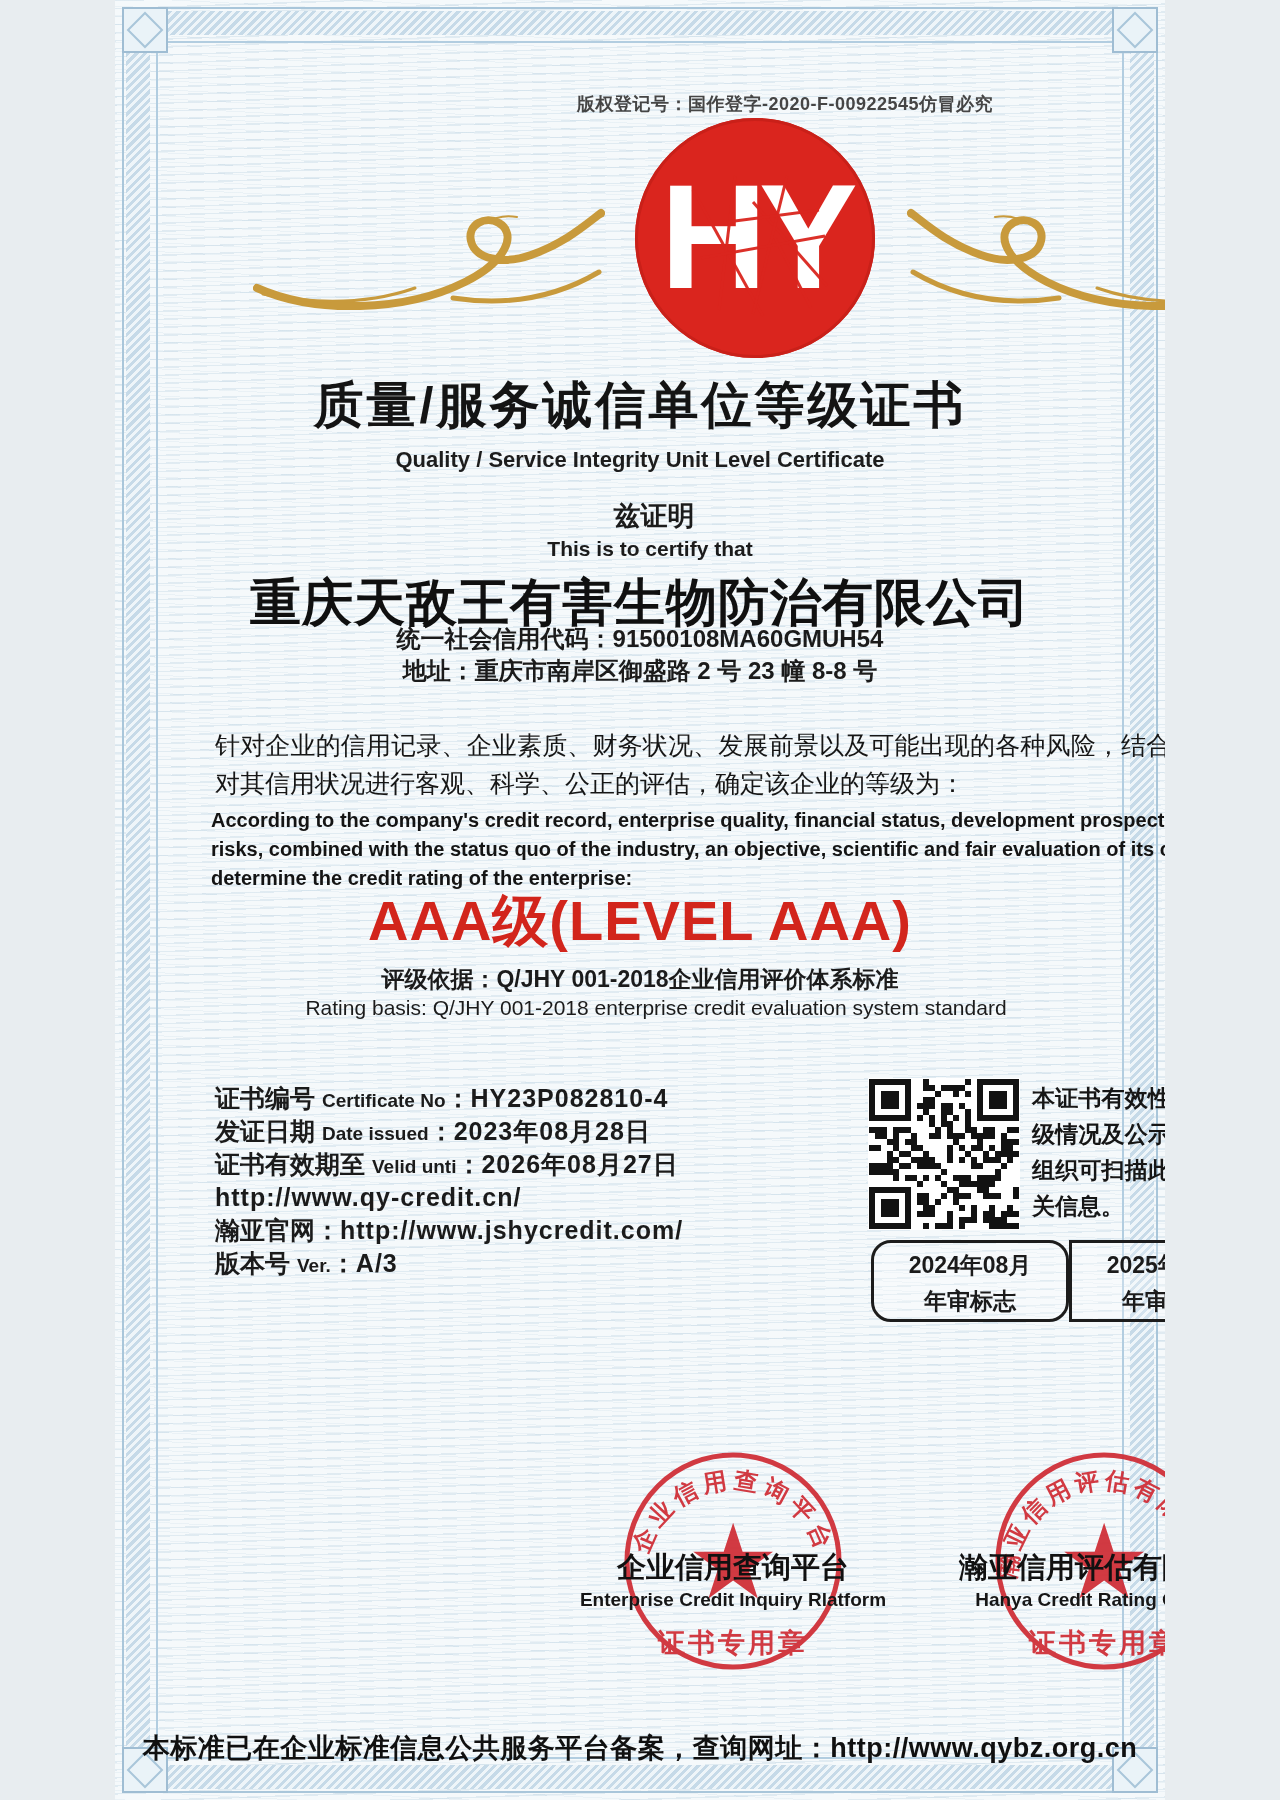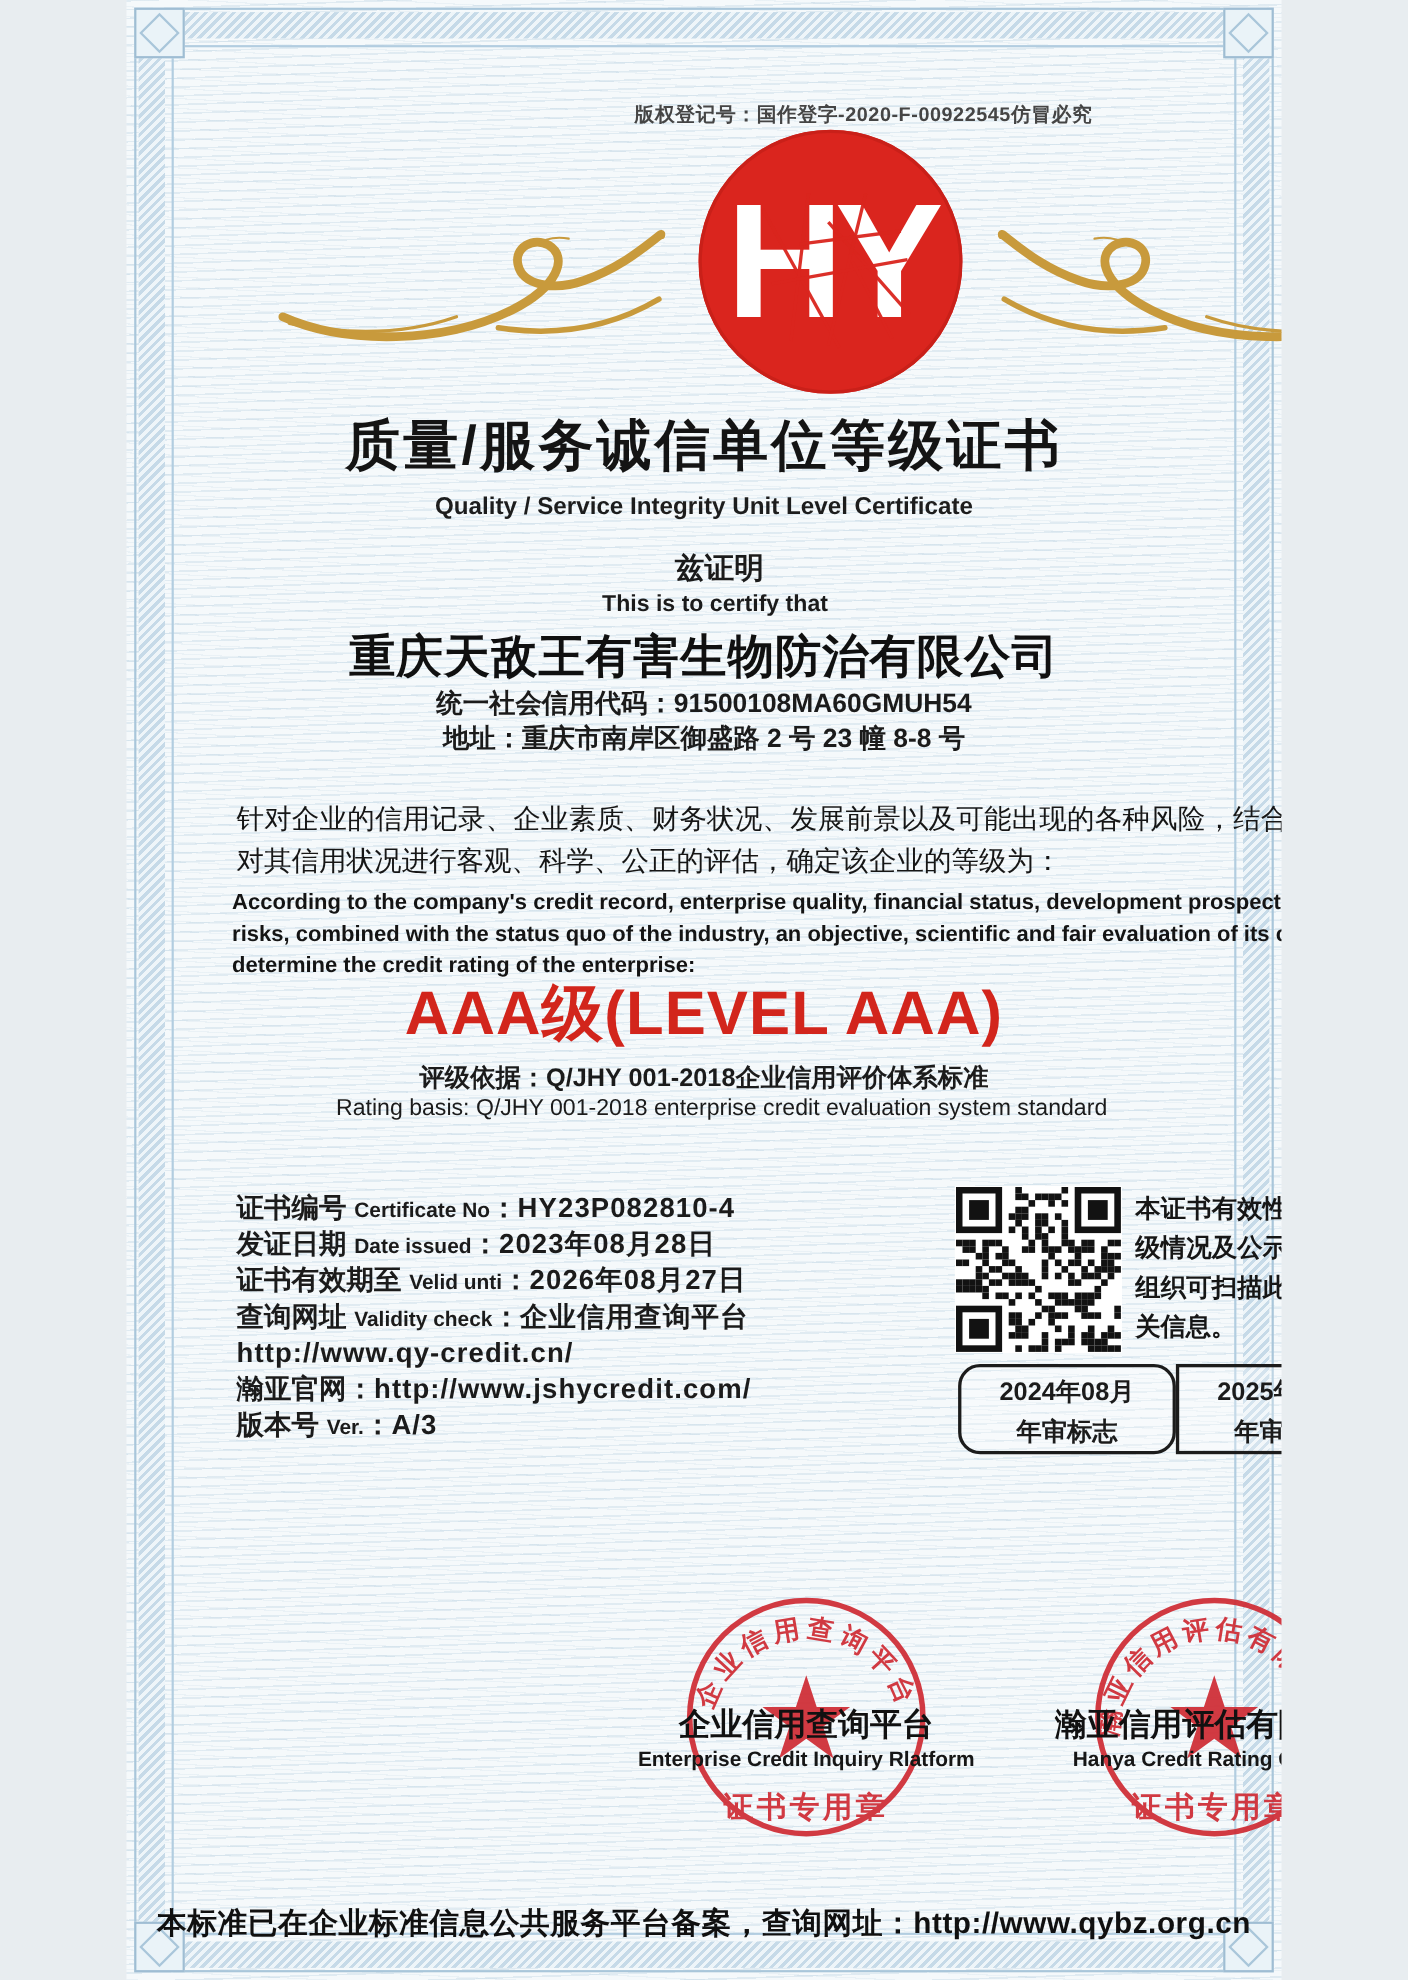--- a/index.html
+++ b/index.html
@@ -33,21 +33,21 @@
   .logo { top:118px; left:520px; width:240px; height:240px; border-radius:50%;
           background:#da251e; box-shadow:inset 0 0 0 3px #c92019; }
   .flourish { top:208px; width:352px; height:112px; }
   .flourish.left { left:138px; }
   .flourish.right { left:792px; transform:scaleX(-1); }
 
   .title-zh   { top:372px; font-size:50px; font-weight:700; letter-spacing:3px; color:#141414;}
   .title-en   { top:447px; font-size:22px; font-weight:600; color:#1d1d1d; }
   .certify-zh { top:498px; font-size:27px; font-weight:600;padding-left:28px; }
   .certify-en { top:537px; font-size:21px; font-weight:600;margin-left:20px; }
-  .company    { top:569px; font-size:42px; font-weight:800; letter-spacing:1px; color:#101010;}
+  .company    { top:569px; font-size:51px; font-weight:800; letter-spacing:1px; color:#101010;}
   .credit-code{ top:623px; font-size:24px; font-weight:600; }
   .address    { top:655px; font-size:24px; font-weight:600; }
 
   .para-zh { top:726px; left:100px; width:1082px; font-size:25px; line-height:38px;
              font-weight:500; text-align:justify; color:#161616;}
   .para-en { top:806px; left:96px; width:1088px; font-size:20px; line-height:29px;
              font-weight:700; color:#141414;}
 
   .rating    { top:884px; font-size:56px; font-weight:800; color:#d2251c; letter-spacing:1px;}
   .basis-zh  { top:964px; font-size:23px; font-weight:600; }
@@ -153,23 +153,20 @@
 
   <div class="abs details">
     <div class="d-row">
       <span class="d-zh">证书编号</span><span class="d-en">Certificate No</span><span class="d-sep">：</span><span class="d-val">HY23P082810-4</span>
     </div>
     <div class="d-row">
       <span class="d-zh">发证日期</span><span class="d-en">Date issued</span><span class="d-sep">：</span><span class="d-val">2023年08月28日</span>
     </div>
     <div class="d-row">
       <span class="d-zh">证书有效期至</span><span class="d-en">Velid unti</span><span class="d-sep">：</span><span class="d-val">2026年08月27日</span>
-    </div>
-    <div class="d-row">
-      <span class="d-zh">查询网址</span><span class="d-en">Validity check</span><span class="d-sep">：</span><span class="d-val">企业信用查询平台</span>
     </div>
     <div class="d-row">
       <span class="d-val">http://www.qy-credit.cn/</span>
     </div>
     <div class="d-row">
       <span class="d-zh">瀚亚官网</span><span class="d-sep">：</span><span class="d-val">http://www.jshycredit.com/</span>
     </div>
     <div class="d-row">
       <span class="d-zh">版本号</span><span class="d-en">Ver.</span><span class="d-sep">：</span><span class="d-val">A/3</span>
     </div>

